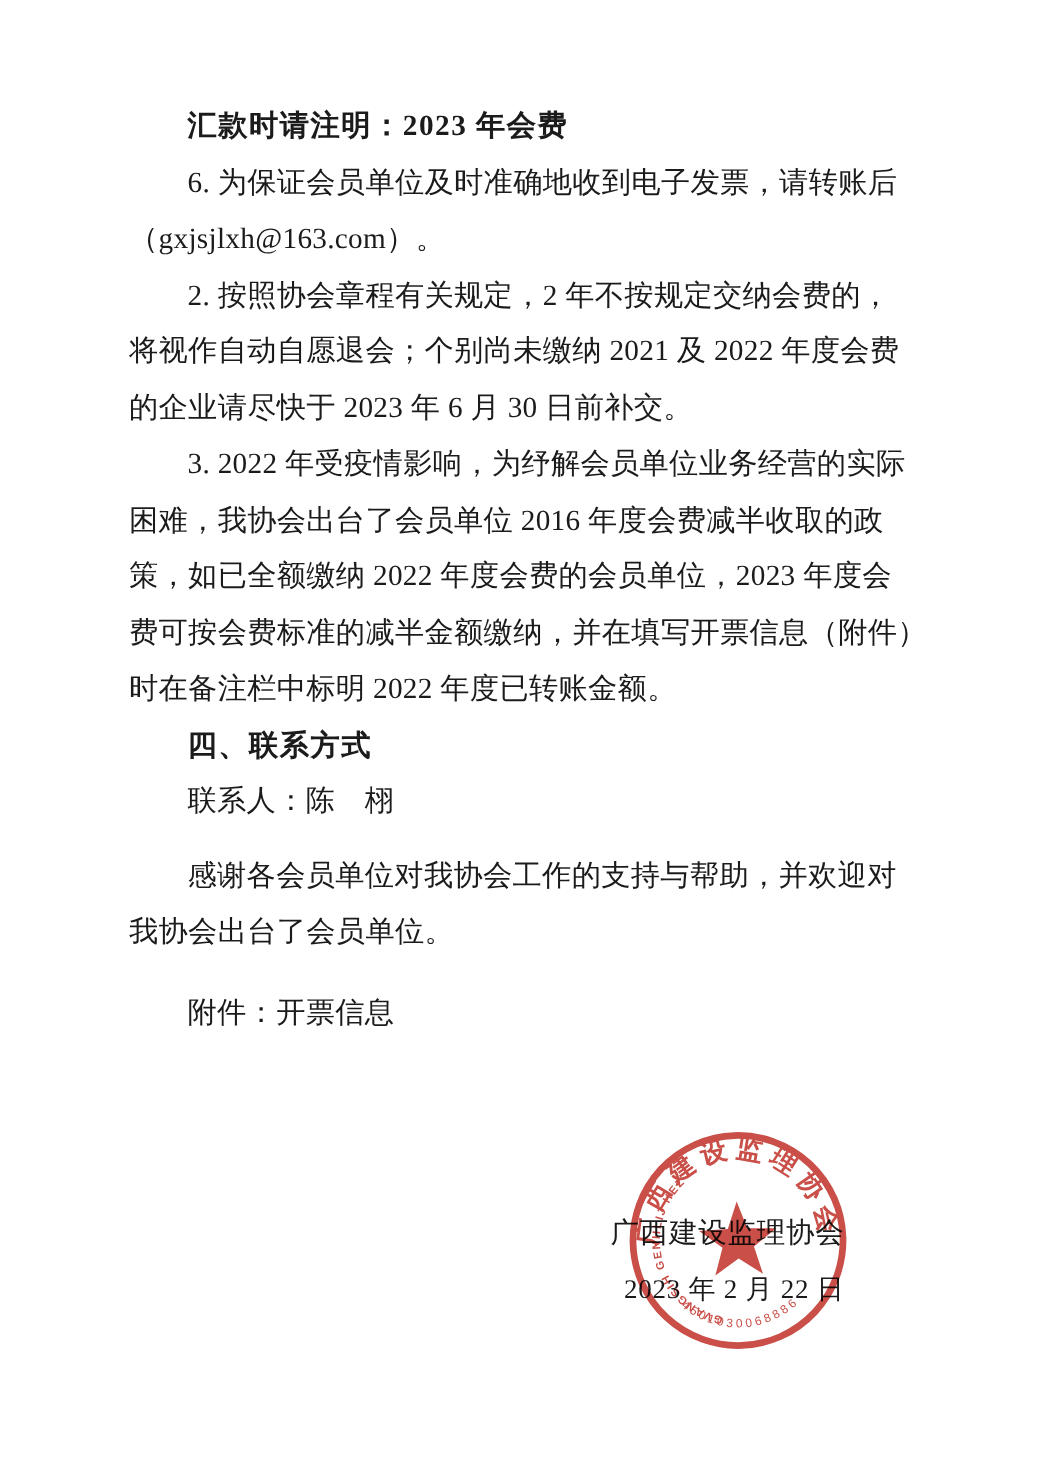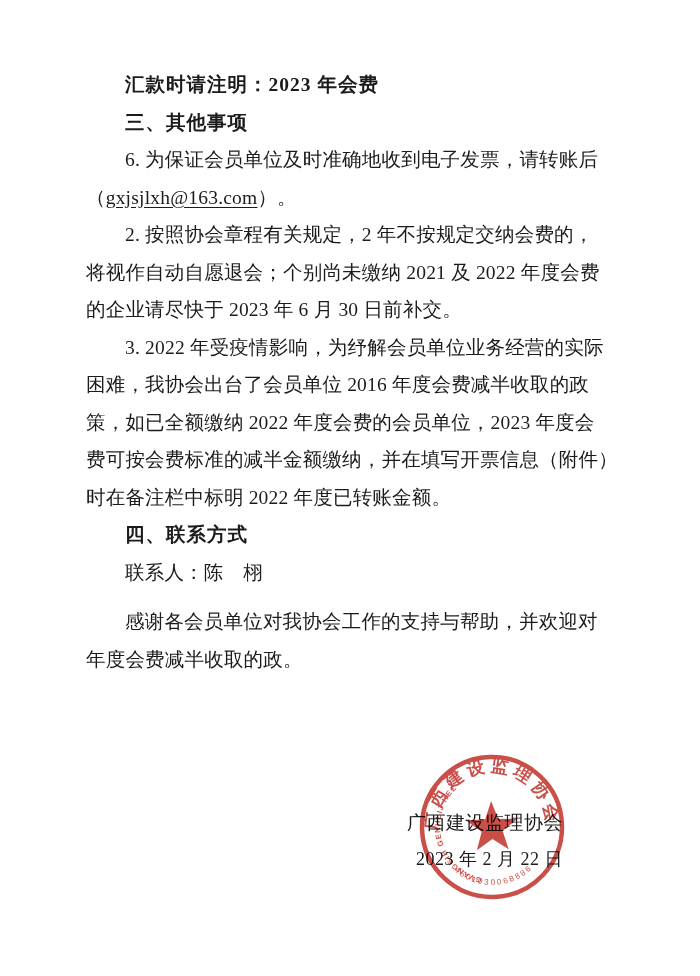--- a/index.html
+++ b/index.html
@@ -16,21 +16,21 @@
   }
   .content { position:absolute; top:66px; left:86px; right:84px; }
   .line {
     height:37.5px; line-height:37.5px;
     font-size:19.5px; letter-spacing:0.2px;
     white-space:nowrap;
   }
   .line.bold { font-weight:700; letter-spacing:1px; }
   .line.indent { padding-left:39px; }
   .line.stretch { letter-spacing:6px; }
-  .email-underline { text-decoration:underline; text-underline-offset:3px; }
+  .email-underline { text-underline-offset:3px; }
 
   .signature { position:absolute; top:806px; left:86px; right:0; }
   .sig-org {
     font-size:19px; height:33px; line-height:33px;
     padding-left:321px; letter-spacing:0.5px; white-space:nowrap;
   }
   .sig-date {
     font-size:18px; height:34px; line-height:34px;
     margin-top:3px; padding-left:330px; letter-spacing:0.5px; white-space:nowrap;
   }
@@ -50,35 +50,35 @@
   .seal-num   { font-size:8px; letter-spacing:2.2px;
                 font-family:"Liberation Sans","DejaVu Sans",sans-serif; }
 </style>
 </head>
 <body>
 
 <div class="page">
 
   <div class="content">
       <div class="line bold indent">汇款时请注明：2023 年会费</div>
-      <div class="line bold indent">三、其他事项</div>
       <div class="line indent">6. 为保证会员单位及时准确地收到电子发票，请转账后</div>
       <div class="line"><span>（</span><span class="email-underline">gxjsjlxh@163.com</span><span>）。</span></div>
       <div class="line indent">2. 按照协会章程有关规定，2 年不按规定交纳会费的，</div>
       <div class="line">将视作自动自愿退会；个别尚未缴纳 2021 及 2022 年度会费</div>
       <div class="line">的企业请尽快于 2023 年 6 月 30 日前补交。</div>
       <div class="line indent">3. 2022 年受疫情影响，为纾解会员单位业务经营的实际</div>
       <div class="line">困难，我协会出台了会员单位 2016 年度会费减半收取的政</div>
       <div class="line">策，如已全额缴纳 2022 年度会费的会员单位，2023 年度会</div>
       <div class="line">费可按会费标准的减半金额缴纳，并在填写开票信息（附件）</div>
       <div class="line">时在备注栏中标明 2022 年度已转账金额。</div>
       <div class="line bold indent">四、联系方式</div>
       <div class="line indent">联系人：陈　栩</div>
       <div class="line indent" style="margin-top: 12px;">感谢各会员单位对我协会工作的支持与帮助，并欢迎对</div>
-      <div class="line">年度会费减半收取的政。</div>
+      <div class="line">我协会出台了会员单位。</div>
+      <div class="line indent" style="margin-top: 16px;">附件：开票信息</div>
     </div>
 
   <div class="signature">
     <div class="sig-org">广西建设监理协会</div>
     <div class="sig-date">2023 年 2 月 22 日</div>
   </div>
 
   <div class="seal">
     <svg viewBox="0 0 150 150">
       <circle cx="75" cy="75" r="70" fill="none" stroke-width="4.5" stroke="#c5413a"></circle>

